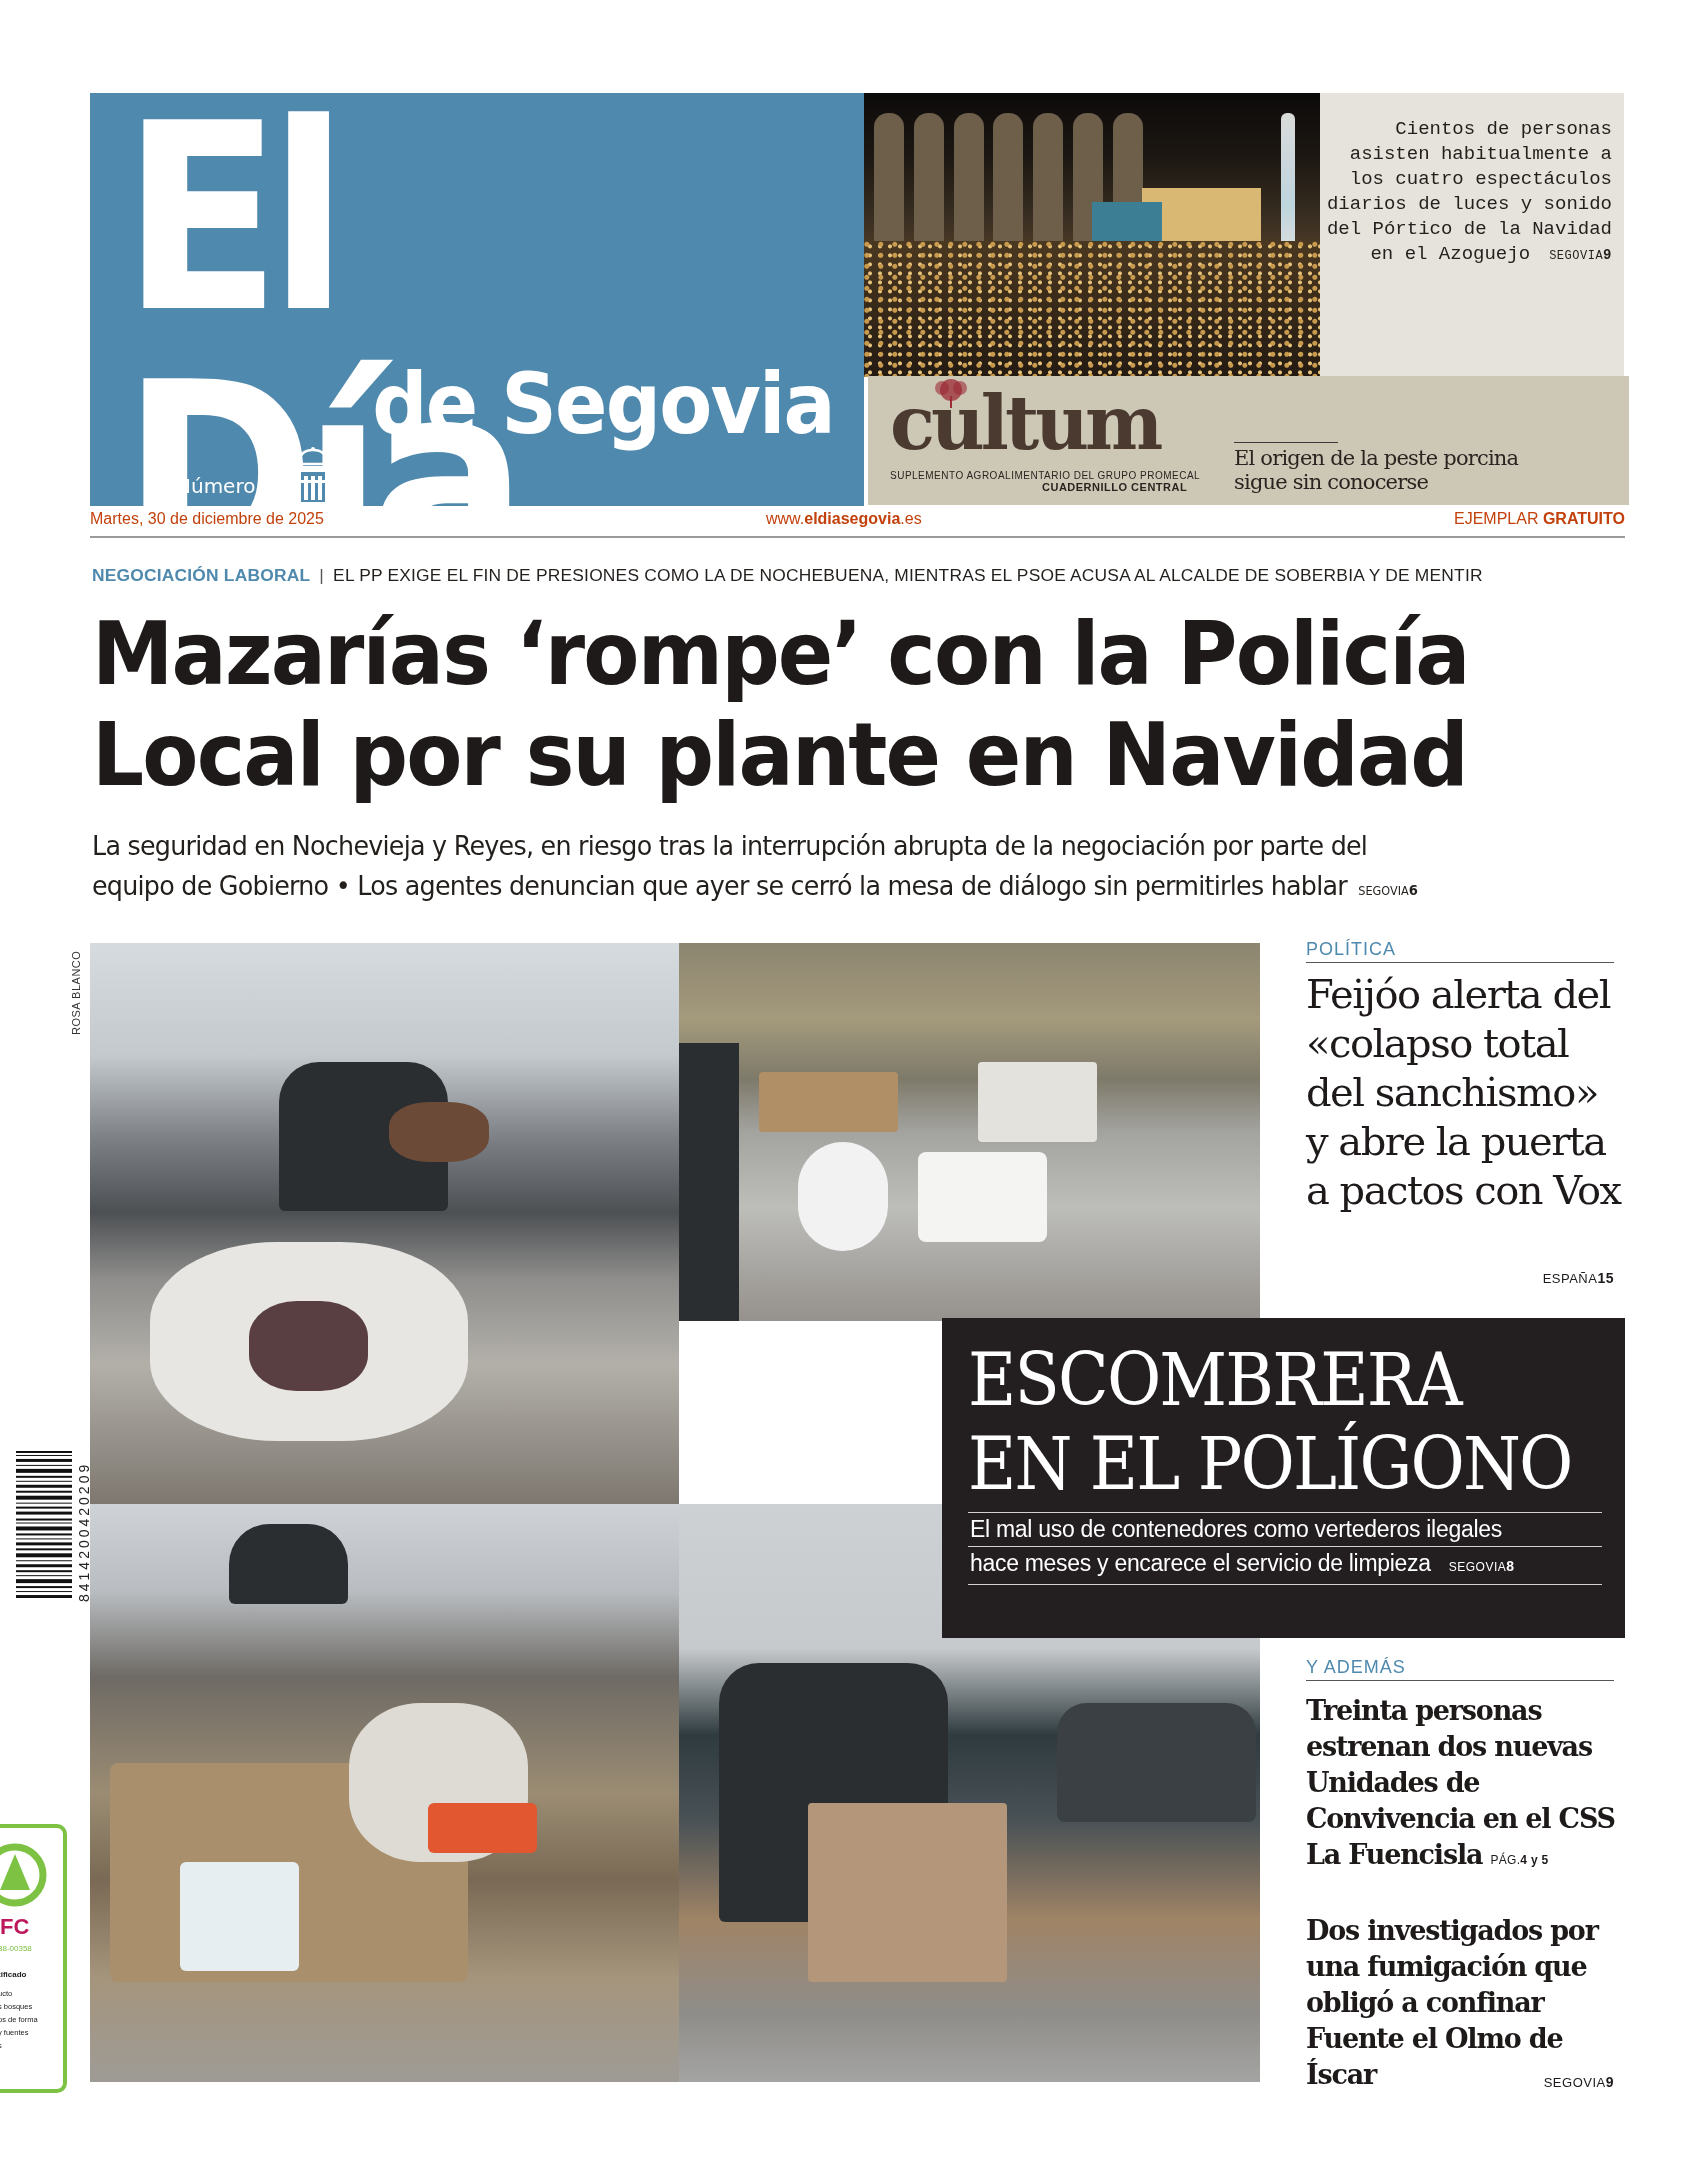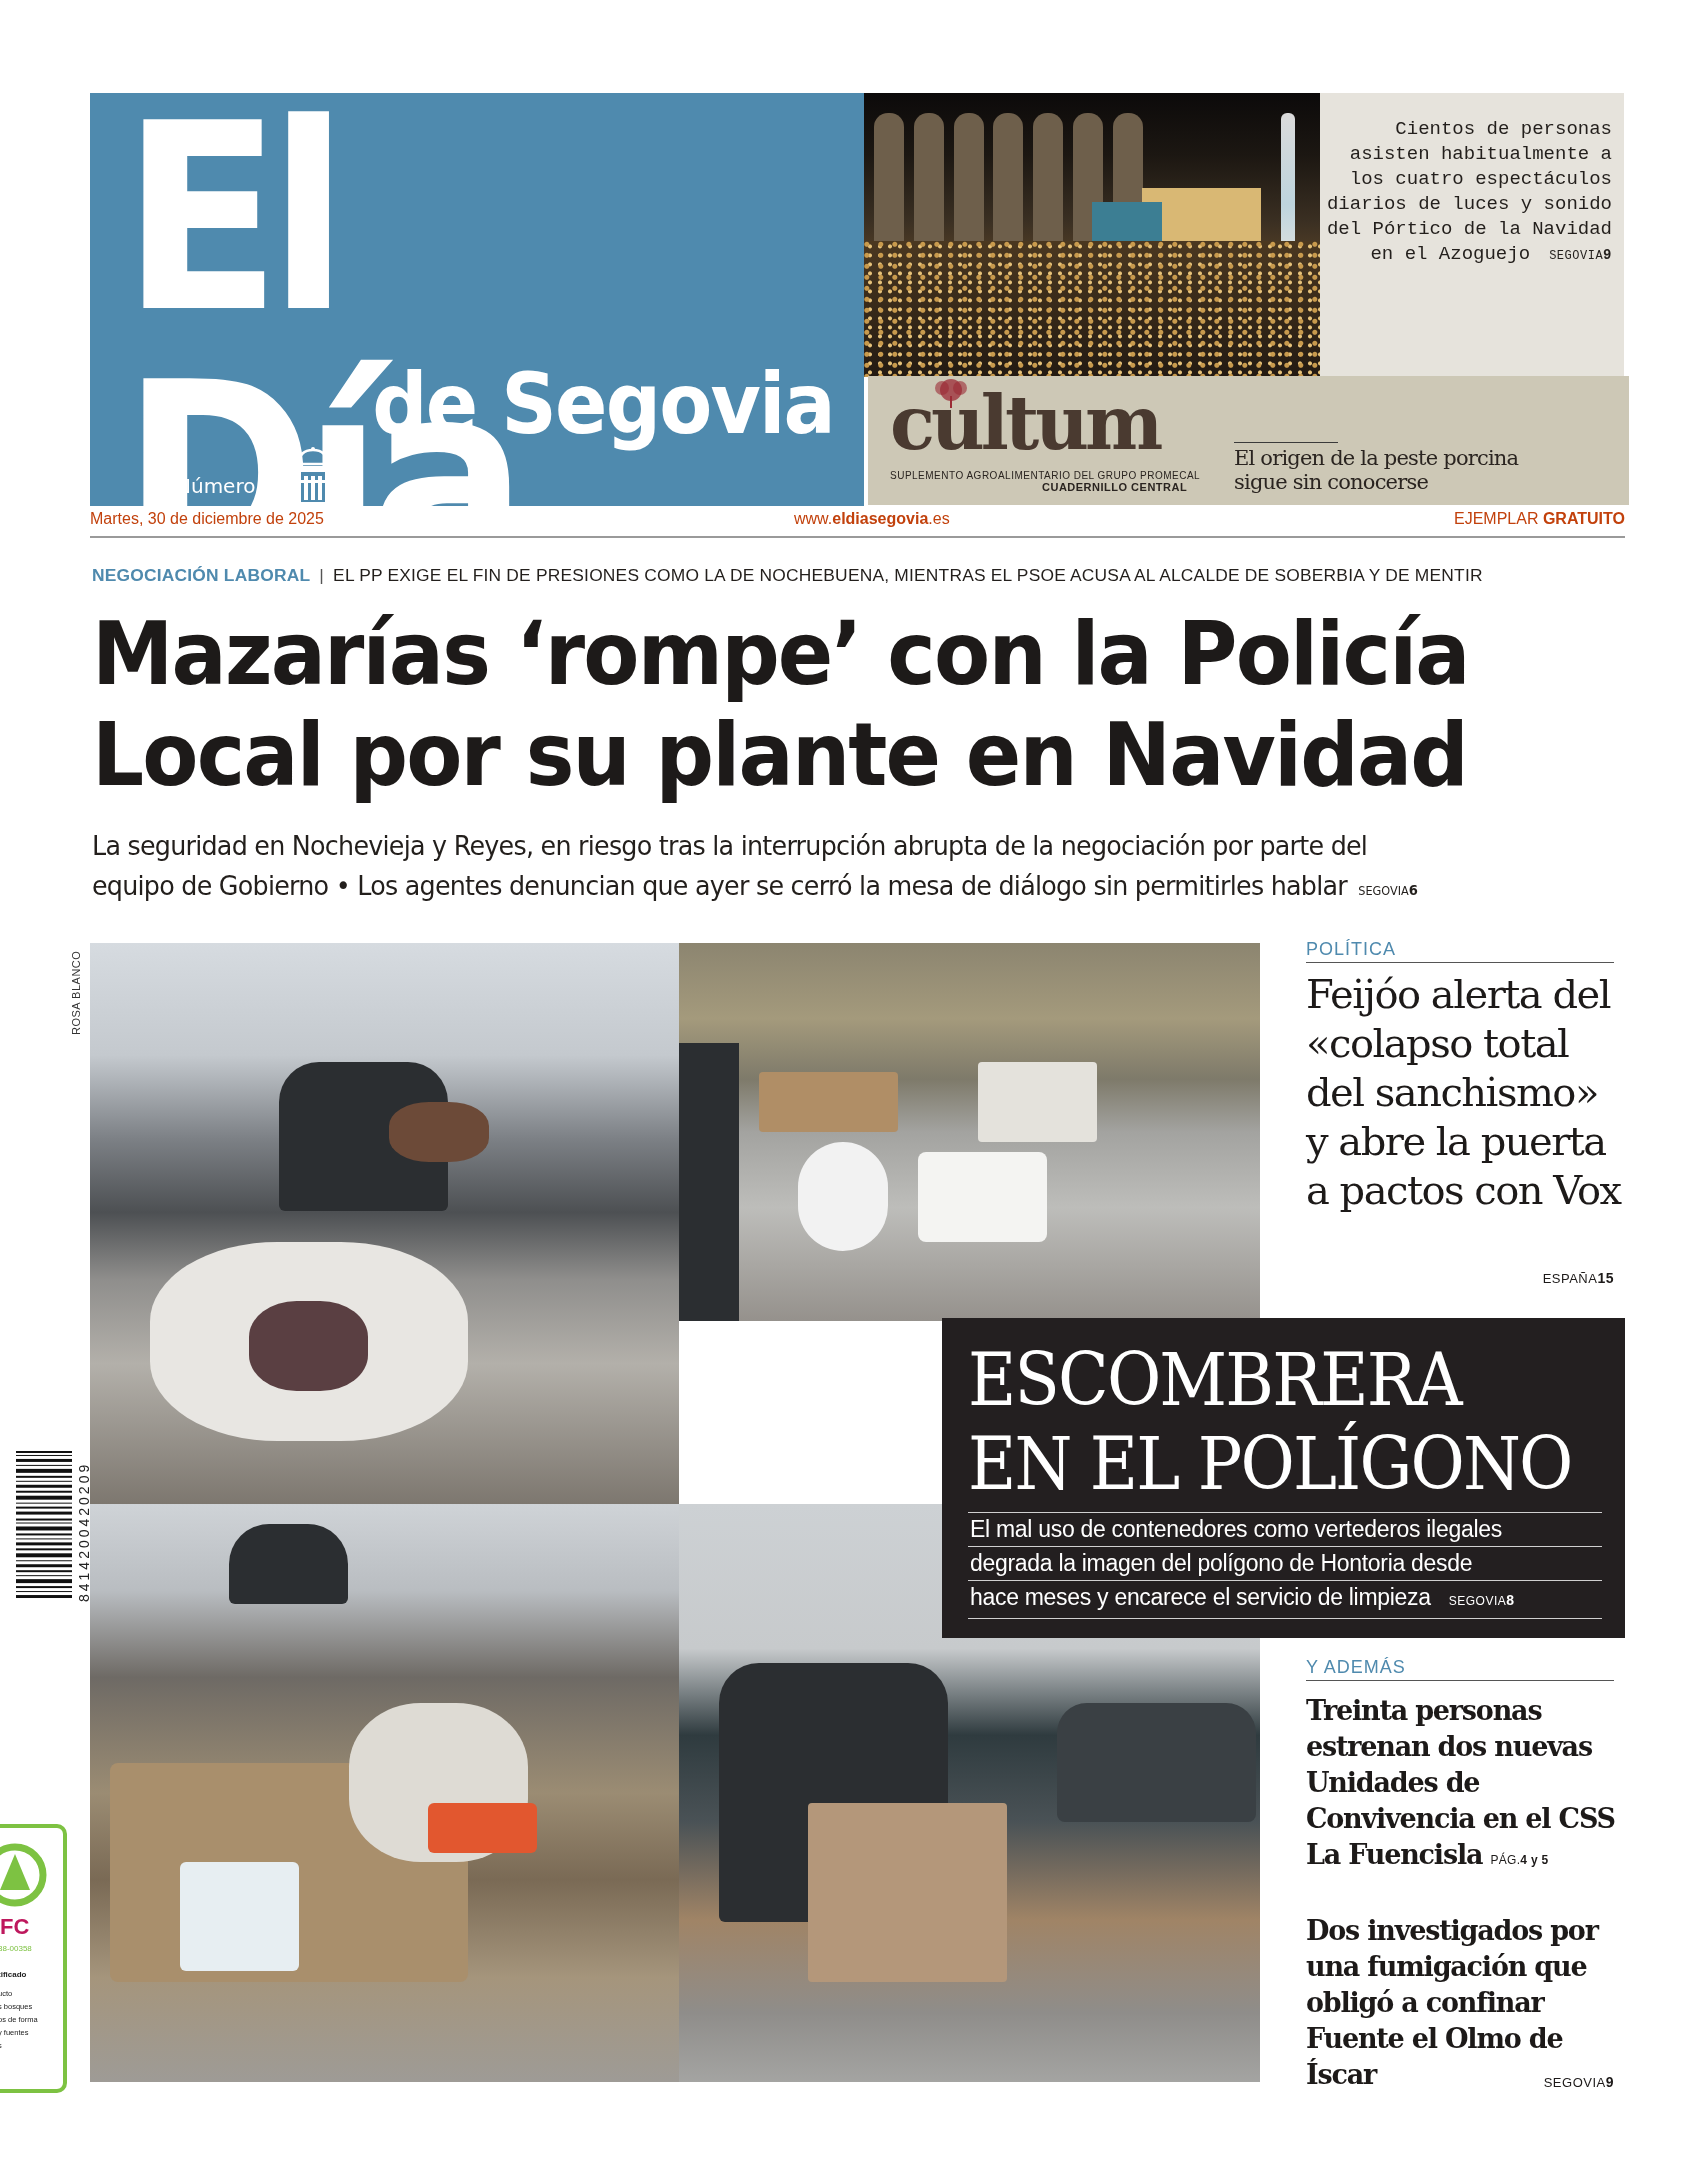--- a/index.html
+++ b/index.html
@@ -42,21 +42,21 @@
   #cultum-tree { left: 58px; top: 2px; width: 50px; height: 30px; }
   #cultum-tag1 { left: 22px; top: 94px; font-size: 10px; color: #2a2420; letter-spacing: 0.5px; }
   #cultum-tag2 { left: 174px; top: 105px; font-size: 11px; font-weight: bold; color: #2a2420; letter-spacing: 0.5px; }
   #cultum-head { left: 366px; top: 8px; font-family: "DejaVu Serif", serif; font-weight: bold; font-size: 22px; line-height: 24px; color: #c0202f; letter-spacing: -1.2px; }
   #cultum-rule { left: 366px; top: 66px; width: 104px; height: 1px; background: #3a3a3a; }
   #cultum-sub { left: 366px; top: 70px; font-family: "DejaVu Serif", serif; font-size: 21px; line-height: 24px; color: #2a2420; letter-spacing: -0.8px; }
 
   
   #dateline { left: 90px; top: 510px; width: 1535px; height: 28px; font-size: 16px; color: #c2410c; border-bottom: 2px solid #9a9a9a; }
   #date-text { position: absolute; left: 0; top: 0; }
-  #website { position: absolute; left: 704px; top: 0; }
+  #website { position: absolute; left: 676px; top: 0; }
   #website b, #copy b { font-weight: bold; }
   #copy { position: absolute; right: 0; top: 0; }
 
   
   #kicker { left: 92px; top: 565px; font-size: 17.4px; letter-spacing: 0.2px; white-space: nowrap; color: #231f1c; }
   #kicker-label { color: #4f8aae; font-weight: bold; }
   #kicker-sep { color: #555; margin: 0 4px; }
   #headline { left: 92px; top: 603px; width: 1552px; font-family: "DejaVu Sans", sans-serif; font-weight: bold; font-size: 88px; line-height: 101px; letter-spacing: -2px; color: #1d1a19; white-space: nowrap; transform: scaleX(0.93); transform-origin: left top; }
   #subhead { left: 92px; top: 826px; width: 1542px; font-family: "DejaVu Sans", sans-serif; font-size: 27px; line-height: 40px; color: #231f1c; letter-spacing: -0.8px; transform: scaleX(0.94); transform-origin: left top; white-space: nowrap; }
   #subhead .ref { font-size: 12px; margin-left: 12px; letter-spacing: 0; }
@@ -209,21 +209,20 @@
   <div class="debris" style="left:378px;top:199px;width:199px;height:119px;background:#3a4044;border-radius:30px 30px 8px 8px"></div>
 </div>
 
 <div id="escombrera-box" class="abs">
   <div id="escombrera-title">
     <div>ESCOMBRERA</div>
     <div>EN EL POLÍGONO</div>
   </div>
   <div id="escombrera-lines">
     <div class="esc-line">El mal uso de contenedores como vertederos ilegales</div>
-    <div class="esc-line">degrada la imagen del polígono de Hontoria desde</div>
     <div class="esc-line last"><span>hace meses y encarece el servicio de limpieza</span><span class="ref"><span>SEGOVIA</span><b>8</b></span></div>
   </div>
 </div>
 
 <div id="politica-label" class="abs section-label">POLÍTICA</div>
 <div id="feijoo-head" class="abs">Feijóo alerta del «colapso total del sanchismo» y abre la puerta a pactos con Vox</div>
 <div id="feijoo-ref" class="abs ref"><span>ESPAÑA</span><b>15</b></div>
 
 <div id="ademas-label" class="abs section-label">Y ADEMÁS</div>
 <div id="treinta-head" class="abs">

